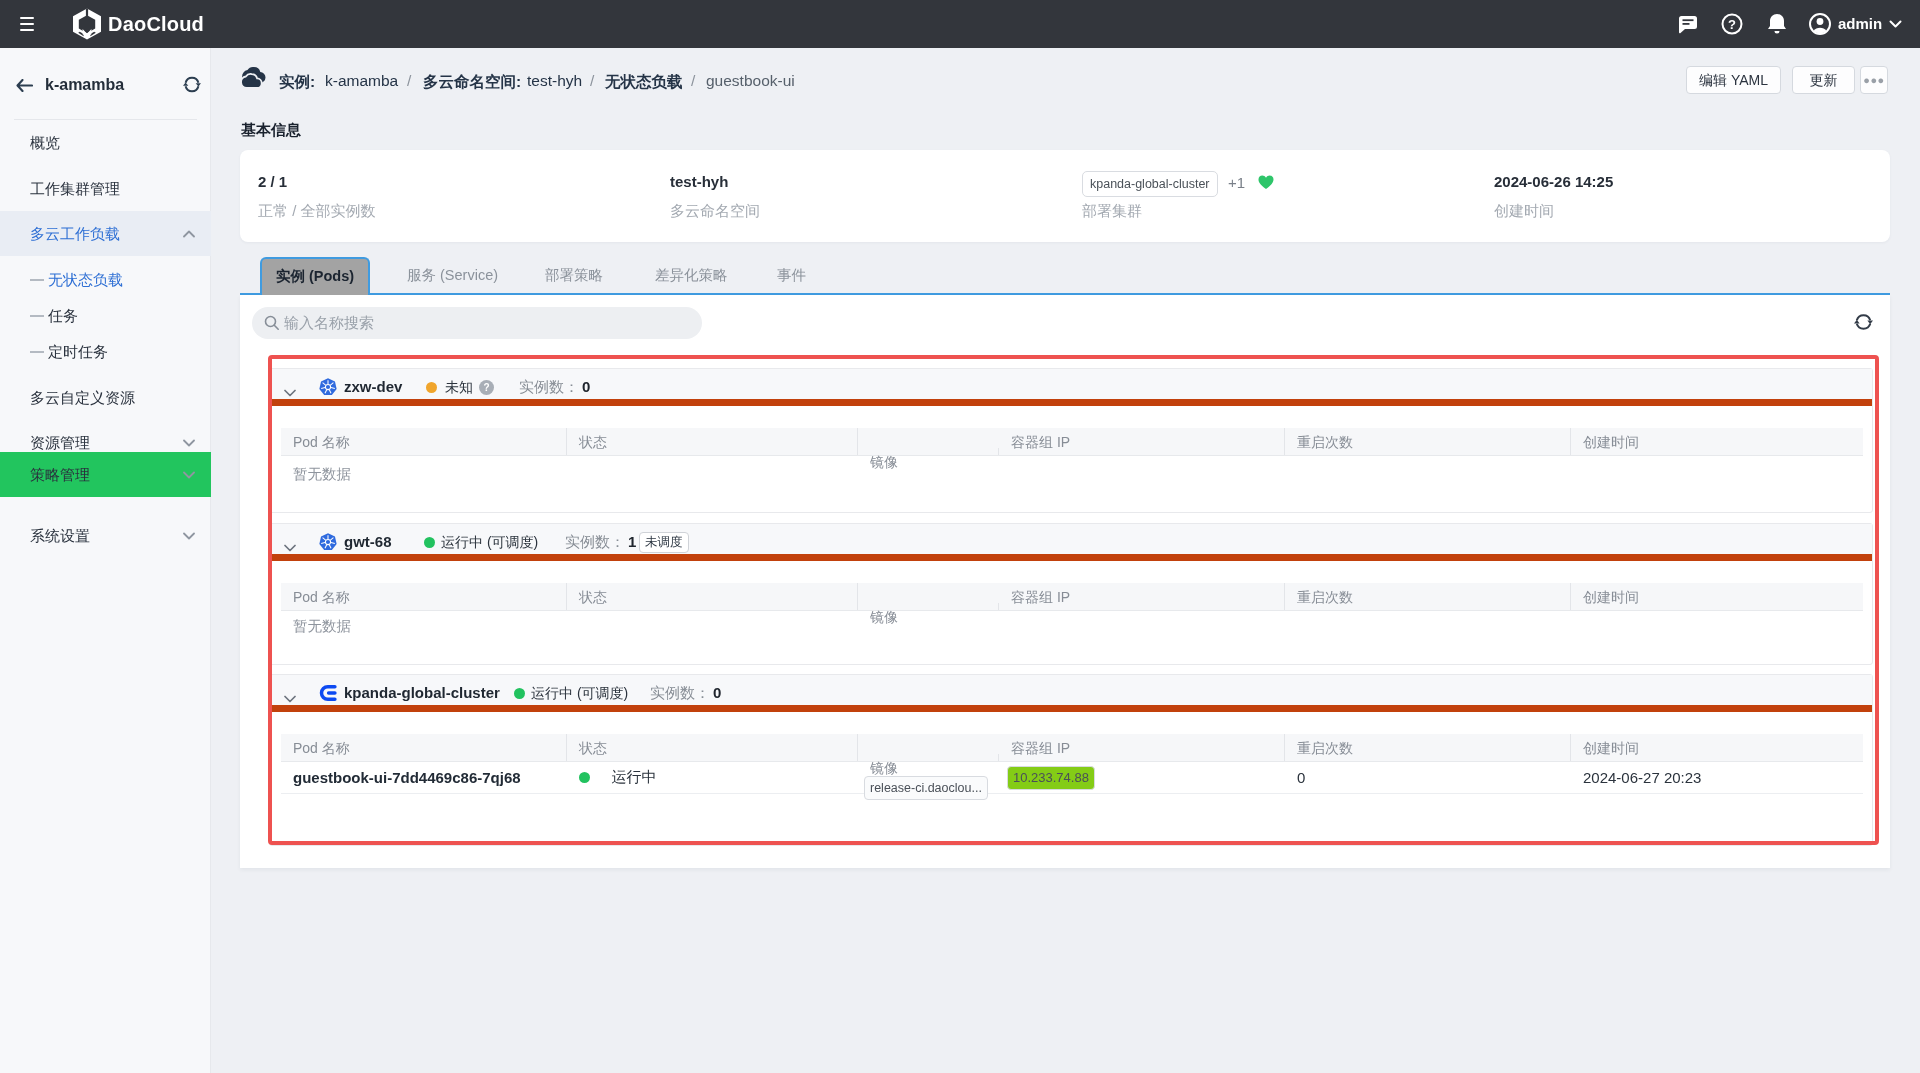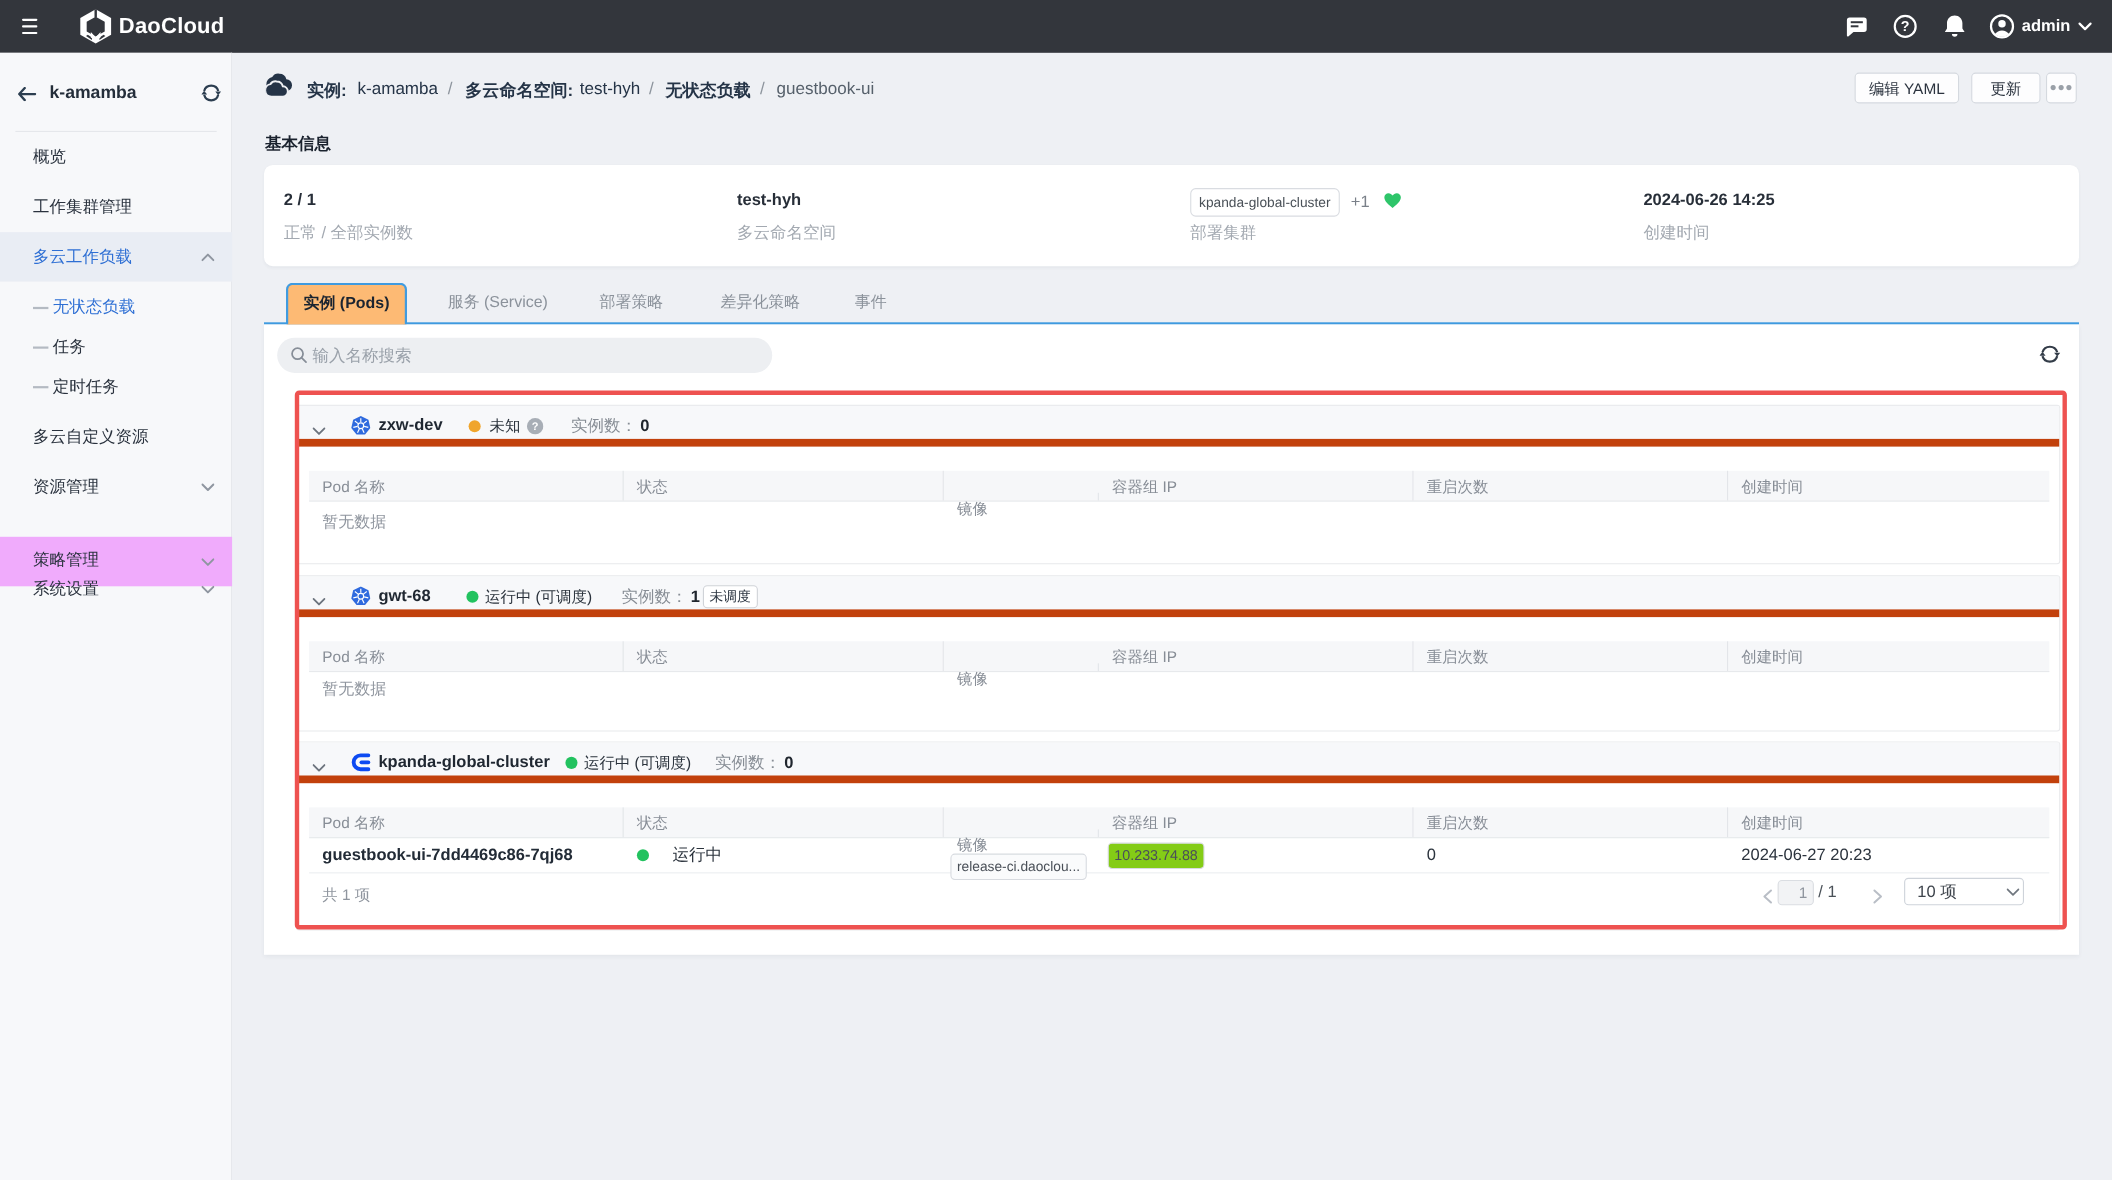--- a/index.html
+++ b/index.html
@@ -31,21 +31,21 @@
 
   
   #bi-title { position:absolute; left:241px; top:121px; font-size:15px; font-weight:bold; color:#1a222e; }
   #bi-card { position:absolute; left:240px; top:150px; width:1650px; height:92px; background:#fff; border-radius:8px; box-shadow:0 1px 3px rgba(40,50,70,.05); }
   .bi-val { position:absolute; top:23px; font-size:15px; font-weight:600; color:#272e38; }
   .bi-lab { position:absolute; top:52px; font-size:15px; color:#a3a9b1; }
   .tagg { display:inline-block; border:1px solid #d9dce1; border-radius:5px; padding:0 7px; height:26px; line-height:24px; font-size:12.5px; color:#4a5158; background:#fff; }
 
   
   #tabline { position:absolute; left:240px; top:293px; width:1650px; height:2px; background:#3f9be0; }
-  #tab-active { position:absolute; left:260px; top:257px; width:110px; height:38px; background:#fdba74; border:2px solid #3f9be0; border-bottom:none; border-radius:6px 6px 0 0; font-size:14.5px; font-weight:bold; color:#1b2430; text-align:center; line-height:35px; z-index:3; }
+  #tab-active { position:absolute; left:260px; top:257px; width:110px; height:38px; background:#a3a3a3; border:2px solid #3f9be0; border-bottom:none; border-radius:6px 6px 0 0; font-size:14.5px; font-weight:bold; color:#1b2430; text-align:center; line-height:35px; z-index:3; }
   .tab { position:absolute; top:257px; height:37px; line-height:37px; font-size:14.5px; color:#8b929b; z-index:1; }
 
   
   #panel { position:absolute; left:240px; top:295px; width:1650px; height:573px; background:#fff; box-shadow:0 2px 4px rgba(40,50,70,.06); }
 
   
   #search { position:absolute; left:252px; top:307px; width:450px; height:32px; background:#edeff2; border-radius:16px; }
   #search .ph { position:absolute; left:32px; top:7px; font-size:15px; color:#9aa1aa; }
 
   
@@ -134,21 +134,21 @@
   <div class="mi sub" style="top:250px"><span class="dash"></span>任务</div>
   <div class="mi sub" style="top:286px"><span class="dash"></span>定时任务</div>
   <div class="mi" style="top:327px">多云自定义资源</div>
   <div class="mi" style="top:372px">资源管理
     <span class="chev">
         <svg width="12" height="8" viewBox="0 0 12 8">
           <polyline points="1,1.5 6,6.5 11,1.5" fill="none" stroke="#8f96a0" stroke-width="1.8" stroke-linecap="round" stroke-linejoin="round"></polyline>
         </svg>
       </span>
   </div>
-  <div class="mi" style="top:440px; background:#f0abfc;font-family:Liberation Serif, serif;">策略管理
+  <div class="mi" style="top:404px; background:#22c55e;">策略管理
     <span class="chev">
         <svg width="12" height="8" viewBox="0 0 12 8">
           <polyline points="1,1.5 6,6.5 11,1.5" fill="none" stroke="#8f96a0" stroke-width="1.8" stroke-linecap="round" stroke-linejoin="round"></polyline>
         </svg>
       </span>
   </div>
   <div class="mi" style="top:465px">系统设置
     <span class="chev">
         <svg width="12" height="8" viewBox="0 0 12 8">
           <polyline points="1,1.5 6,6.5 11,1.5" fill="none" stroke="#8f96a0" stroke-width="1.8" stroke-linecap="round" stroke-linejoin="round"></polyline>
@@ -321,31 +321,16 @@
       </div>
       <div class="c3" style="padding-left:6px">
         <span style="display:inline-block;border:1px solid #d8dbe0;border-radius:4px;background:#fafbfc;padding:0 5px;height:24px;line-height:22px;font-size:12.5px;color:#4a5058;white-space:nowrap">release-ci.daoclou...</span>
       </div>
       <div class="c4" style="padding-left:8px">
         <span style="display:inline-block;border:1px solid #d8dbe0;border-radius:4px;background:#84cc16;padding:0 5px;height:24px;line-height:22px;font-size:13px;color:#4a5058">10.233.74.88</span>
       </div>
       <div class="c5" style="padding-left:12px;font-size:15px;color:#2b333d">0</div>
       <div class="c6" style="padding-left:12px;font-size:15px;color:#2b333d">2024-06-27 20:23</div>
     </div>
-    <div style="position:relative;height:40px">
-      <span style="position:absolute;left:12px;top:11px;font-size:14px;color:#8f959e">共 1 项</span>
-      <svg class="abs" style="left:1321px;top:14px" width="10" height="14" viewBox="0 0 10 14">
-          <polyline points="8,1.5 2,7 8,12.5" fill="none" stroke="#b9bec6" stroke-width="1.8" stroke-linecap="round" stroke-linejoin="round"></polyline>
-        </svg>
-      <span style="position:absolute;left:1335px;top:6px;width:33px;height:23px;background:#f2f3f5;border:1px solid #dadde2;border-radius:4px;font-size:14px;color:#8f959e;text-align:right;line-height:21px;padding-right:5px">1</span>
-      <span style="position:absolute;left:1372px;top:8px;font-size:15px;color:#4a5158">/ 1</span>
-      <svg class="abs" style="left:1421px;top:14px" width="10" height="14" viewBox="0 0 10 14">
-          <polyline points="2,1.5 8,7 2,12.5" fill="none" stroke="#b9bec6" stroke-width="1.8" stroke-linecap="round" stroke-linejoin="round"></polyline>
-        </svg>
-      <span style="position:absolute;left:1450px;top:4px;width:109px;height:25px;background:#fff;border:1px solid #ced3da;border-radius:4px;font-size:15px;color:#3f454d;line-height:23px;padding-left:11px">10 项</span>
-      <svg class="abs" style="left:1543px;top:13px" width="12" height="8" viewBox="0 0 12 8">
-          <polyline points="1,1.5 6,6.5 11,1.5" fill="none" stroke="#70777f" stroke-width="1.6" stroke-linecap="round" stroke-linejoin="round"></polyline>
-        </svg>
-    </div>
   </div>
 </div>
 
 <div id="redbox"></div>
 
 </body></html>

